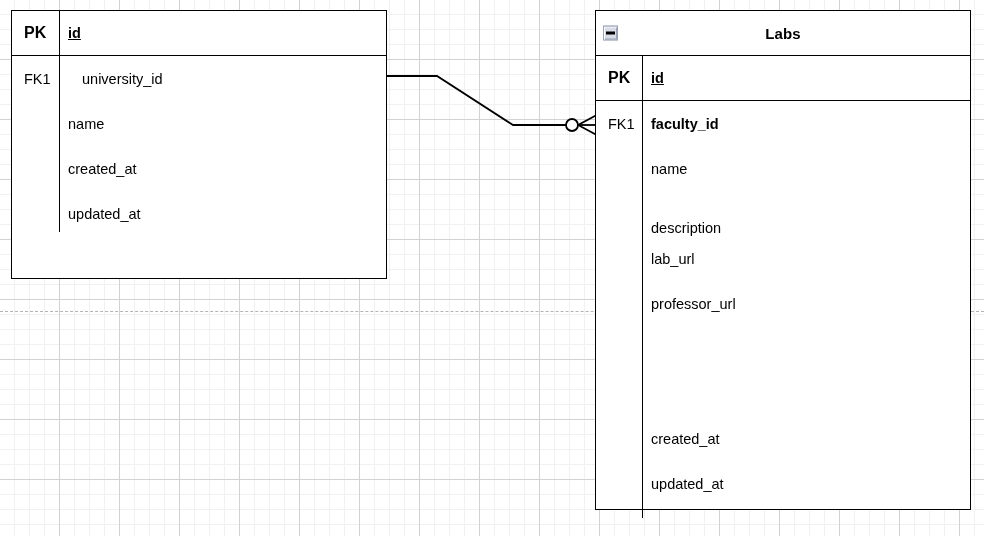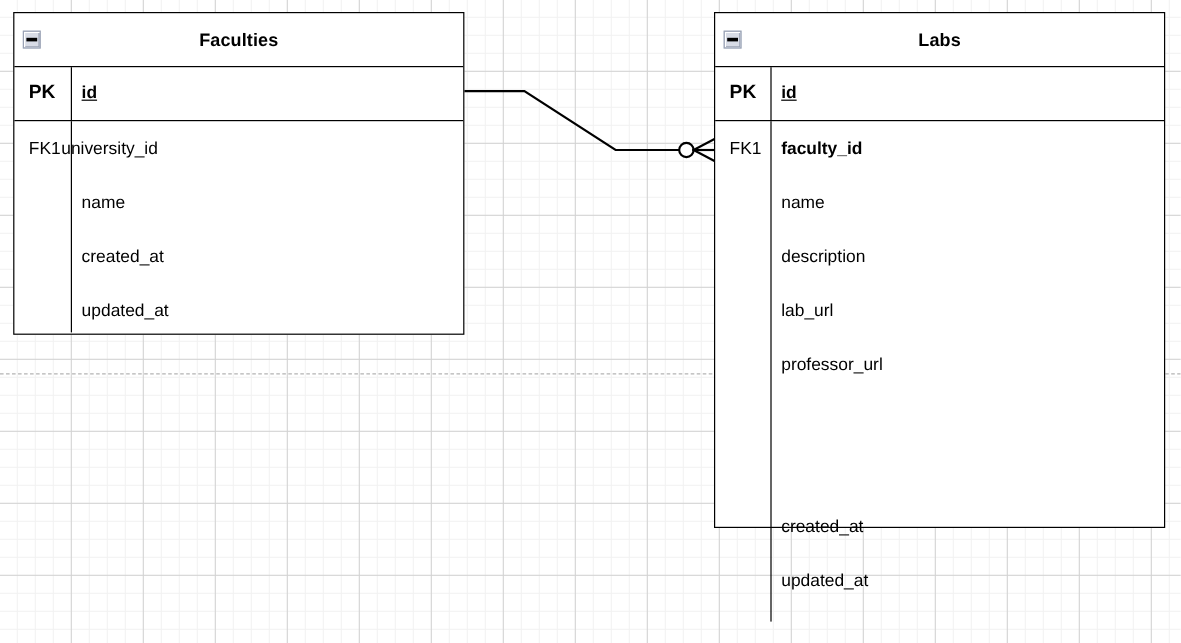--- a/index.html
+++ b/index.html
@@ -152,71 +152,67 @@
     <path id="rel-path" fill="none" stroke="#000000" stroke-width="1.8" stroke-linecap="square" stroke-linejoin="miter" d="M 387 76 L 437 76 L 513 125 L 566 125"></path>
     <circle id="rel-circle" fill="#ffffff" stroke="#000000" stroke-width="1.8" cx="572" cy="125" r="6"></circle>
     <g id="rel-crow" stroke="#000000" stroke-width="1.8" fill="none" stroke-linecap="square">
         <line x1="578" y1="125" x2="595" y2="116"></line>
         <line x1="578" y1="125" x2="595" y2="125"></line>
         <line x1="578" y1="125" x2="595" y2="134"></line>
       </g>
   </svg>
 
   <div class="entity" id="entity-faculties" style="left: 11px; top: 10px; width: 376px; height: 269px;">
-    <div class="entity-header">
-      <div class="collapse-btn"></div>
-      <span class="entity-title">Faculties</span>
-    </div>
     <div class="entity-keyrow">
       <div class="col-divider" style="left: 47px;"></div>
       <span class="key-tag bold" style="left: 12px; top: 50%; transform: translateY(-50%);">PK</span>
       <span class="field-name pk" style="left: 56px; top: 50%; transform: translateY(-50%);">id</span>
     </div>
     <div class="entity-body" id="body-faculties" style="height: 176px;">
       <div class="col-divider" style="left: 47px;"></div>
     <div class="row" style="top: 0px;">
           <span class="key-tag" style="left: 12px;">FK1</span>
-          <span class="field-name" style="left: 39px;">university_id</span>
+          <span class="field-name" style="left: 70px;">university_id</span>
         </div>
         <div class="row" style="top: 45px;">
           <span class="key-tag" style="left: 12px;"></span>
           <span class="field-name" style="left: 56px;">name</span>
         </div>
         <div class="row" style="top: 90px;">
           <span class="key-tag" style="left: 12px;"></span>
           <span class="field-name" style="left: 56px;">created_at</span>
         </div>
         <div class="row" style="top: 135px;">
           <span class="key-tag" style="left: 12px;"></span>
           <span class="field-name" style="left: 56px;">updated_at</span>
         </div>
       </div>
   </div>
 
-  <div class="entity" id="entity-labs" style="left: 595px; top: 10px; width: 376px; height: 430px;">
+  <div class="entity" id="entity-labs" style="left: 595px; top: 10px; width: 376px; height: 500px;">
     <div class="entity-header">
       <div class="collapse-btn"></div>
       <span class="entity-title">Labs</span>
     </div>
     <div class="entity-keyrow">
       <div class="col-divider" style="left: 46px;"></div>
       <span class="key-tag bold" style="left: 12px; top: 50%; transform: translateY(-50%);">PK</span>
       <span class="field-name pk" style="left: 55px; top: 50%; transform: translateY(-50%);">id</span>
     </div>
     <div class="entity-body" id="body-labs" style="height: 417px;">
       <div class="col-divider" style="left: 46px;"></div>
     <div class="row" style="top: 0px;">
           <span class="key-tag" style="left: 12px;">FK1</span>
           <span class="field-name" style="left: 55px; font-weight: bold;">faculty_id</span>
         </div>
         <div class="row" style="top: 45px;">
           <span class="key-tag" style="left: 12px;"></span>
           <span class="field-name" style="left: 55px;">name</span>
         </div>
-        <div class="row" style="top: 90px;">
+        <div class="row" style="top: 104px;">
           <span class="key-tag" style="left: 12px;"></span>
           <span class="field-name" style="left: 55px;">description</span>
         </div>
         <div class="row" style="top: 135px;">
           <span class="key-tag" style="left: 12px;"></span>
           <span class="field-name" style="left: 55px;">lab_url</span>
         </div>
         <div class="row" style="top: 180px;">
           <span class="key-tag" style="left: 12px;"></span>
           <span class="field-name" style="left: 55px;">professor_url</span>

